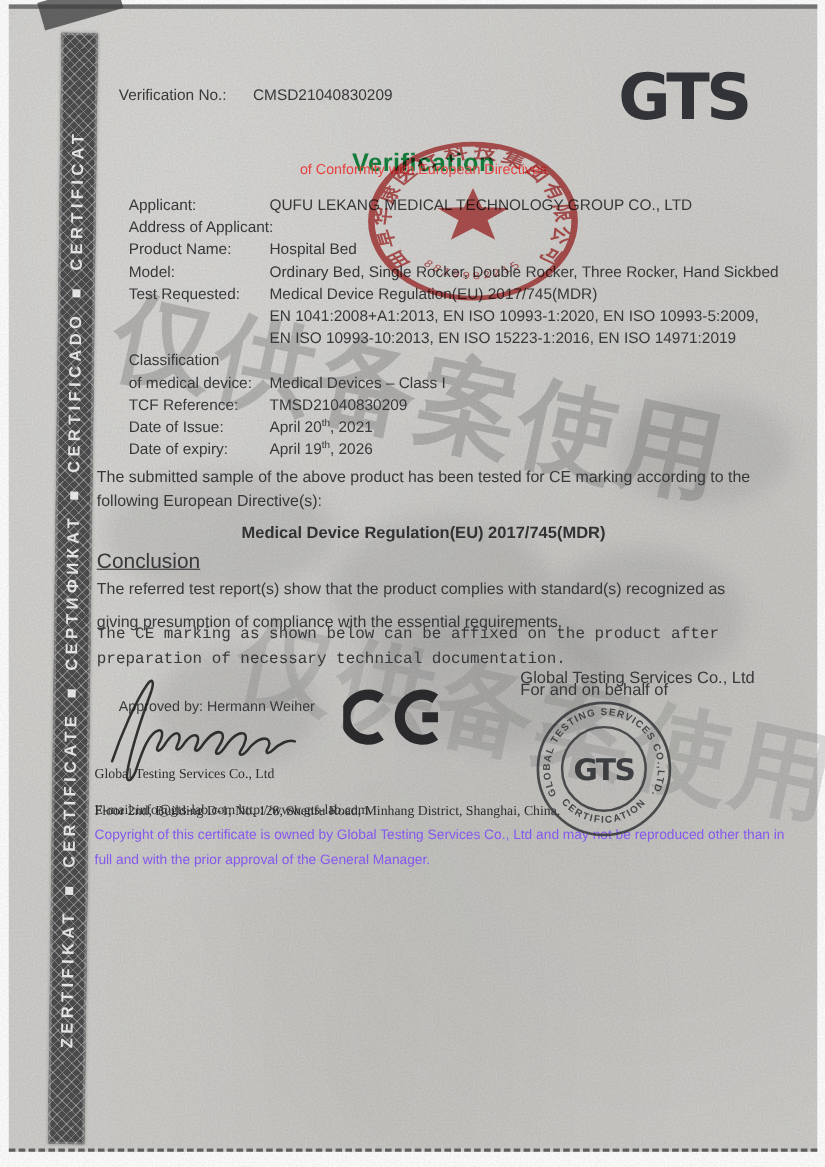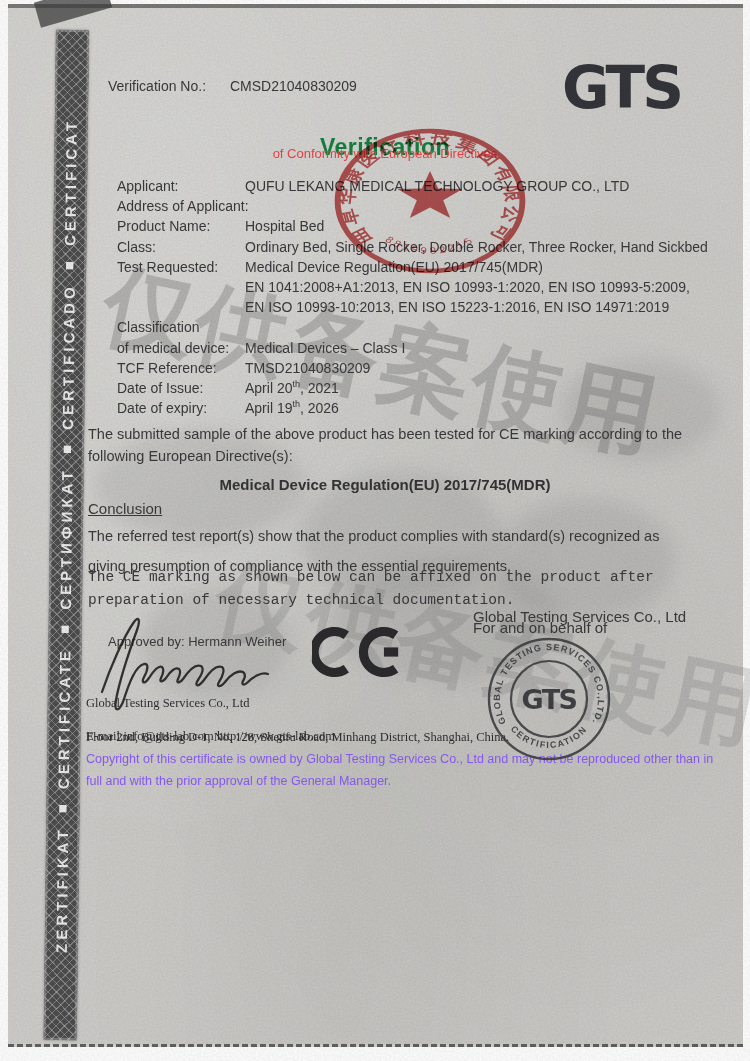--- a/index.html
+++ b/index.html
@@ -62,21 +62,21 @@
   .ver-value{left:230px;top:78px;font-size:14px;text-align:center;}
   .logo-svg{left:560px;top:52px;}
   .title{left:60px;top:98px;width:650px;text-align:center;font-size:23px;font-weight:bold;color:#15803d;letter-spacing:.5px;margin-top:36px;}
   .subtitle{left:60px;top:146px;width:650px;text-align:center;font-size:13px;color:#ef4444;}
   .rows{left:105px;top:176px;width:585px;font-size:14px;margin-left:12px;}
   .row{display:grid;grid-template-columns:128px 1fr;line-height:20.2px;white-space:nowrap;}
   .row .lab{overflow:visible;}
   sup.th{font-size:9px;vertical-align:super;line-height:0;}
   .p1{left:88px;top:423px;width:600px;font-size:14.5px;line-height:22px;}
   .directive{left:60px;top:476px;width:650px;text-align:center;font-size:15px;font-weight:bold;color:#343436;}
-  .conclusion{left:88px;top:500px;font-size:15px;text-decoration:underline;}
+  .conclusion{left:88px;top:500px;font-size:19px;text-decoration:underline;}
   .p2{left:88px;top:521px;width:612px;font-size:14.5px;line-height:30px;}
   .p3{left:88px;top:566px;width:600px;font-size:14.5px;line-height:22.5px;font-family:Liberation Mono, monospace;}
   .approved{left:108px;top:592px;font-size:13px;margin-top:42px;}
   .behalf1{left:473px;top:604px;font-size:15px;margin-top:15px;}
   .behalf2{left:473px;top:608px;font-size:15px;}
   .sig-svg{left:88px;top:612px;}
   .ce-svg{left:312px;top:621px;}
   .seal-gts{left:484px;top:634px;z-index:5;opacity:.88;}
   .seal-red{left:310px;top:113px;z-index:5;mix-blend-mode:multiply;}
   .f-company{left:86px;top:696px;font-size:12.5px;font-family:"Liberation Serif",serif;color:#2f2f31;}
@@ -124,21 +124,21 @@
         <span>QUFU LEKANG MEDICAL TECHNOLOGY GROUP CO., LTD</span>
       </div>
     <div class="row">
         <span class="lab">Address of Applicant:</span>
       </div>
     <div class="row">
         <span class="lab">Product Name:</span>
         <span>Hospital Bed</span>
       </div>
     <div class="row">
-        <span class="lab">Class:</span>
+        <span class="lab">Model:</span>
         <span>Ordinary Bed, Single Rocker, Double Rocker, Three Rocker, Hand Sickbed</span>
       </div>
     <div class="row">
         <span class="lab">Test Requested:</span>
         <span>Medical Device Regulation(EU) 2017/745(MDR)</span>
       </div>
     <div class="row">
         <span class="lab"></span>
         <span>EN 1041:2008+A1:2013, EN ISO 10993-1:2020, EN ISO 10993-5:2009,</span>
       </div>

